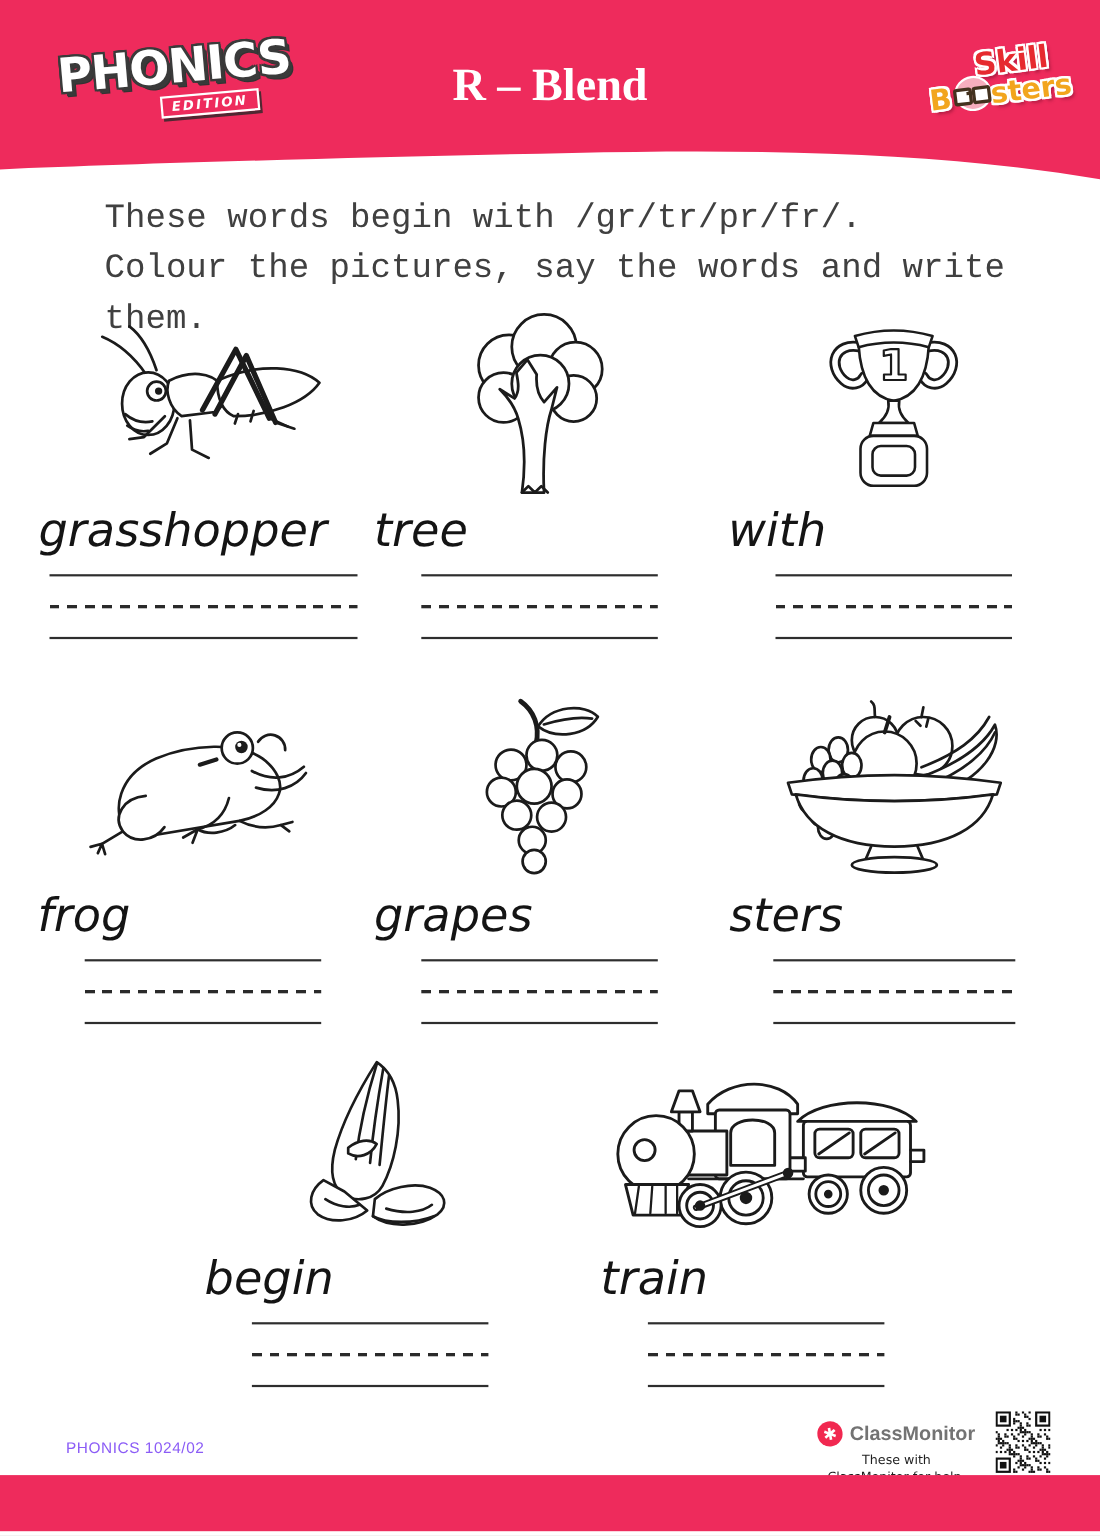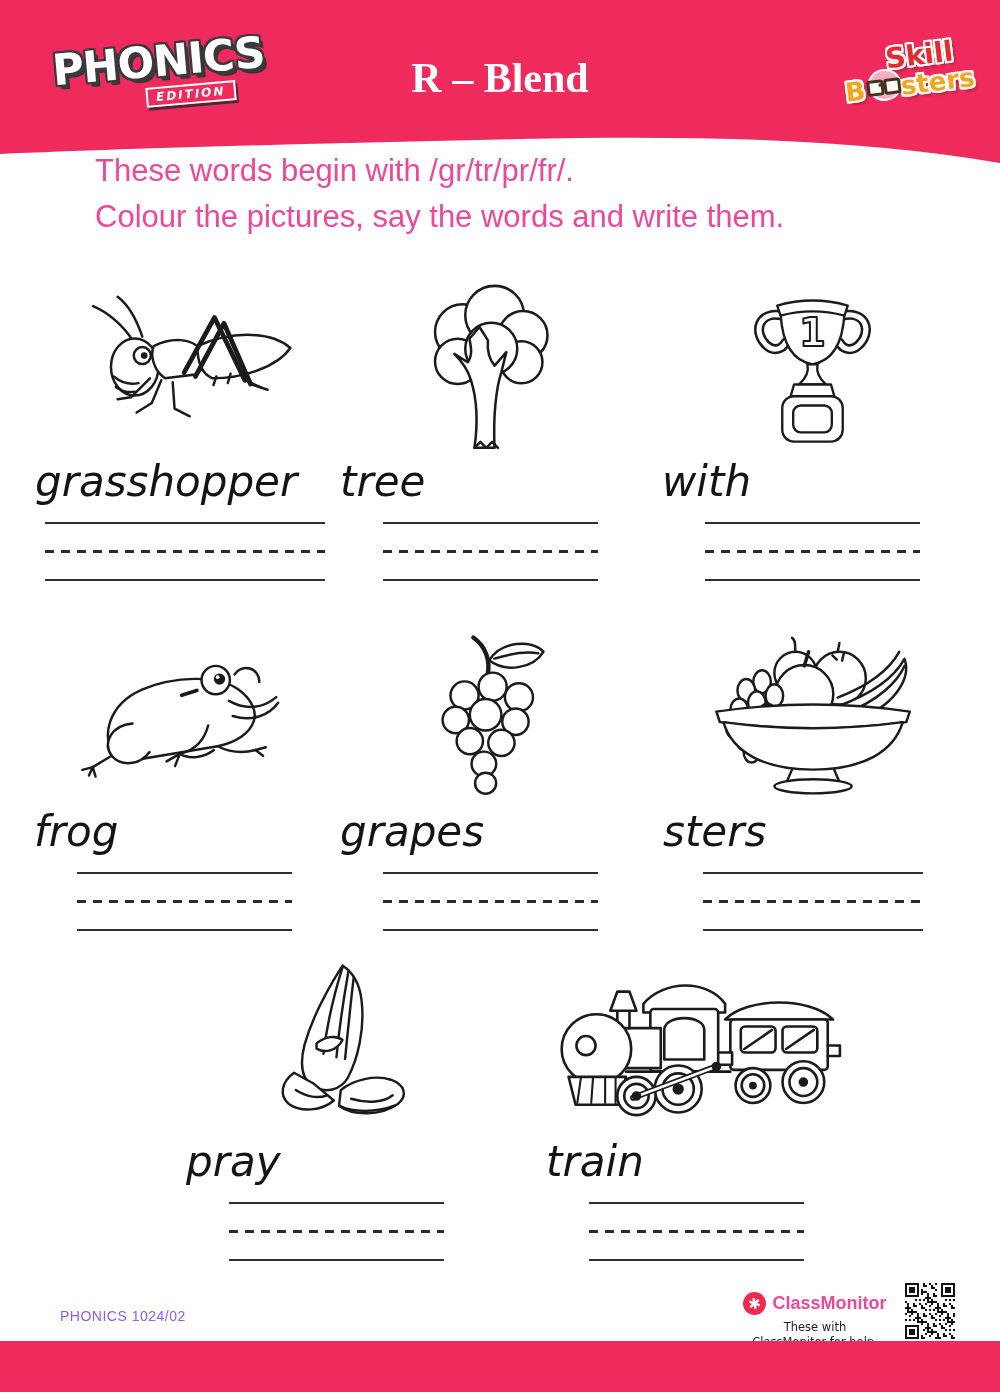--- a/index.html
+++ b/index.html
@@ -28,22 +28,22 @@
       text-shadow:-2px -2px 0 #fff,2px -2px 0 #fff,-2px 2px 0 #fff,2px 2px 0 #fff,
                   0 -2px 0 #fff,0 2px 0 #fff,-2px 0 0 #fff,2px 0 0 #fff,3px 4px 3px rgba(60,0,20,.35);}
   .brain{position:relative;width:34px;height:22px;margin:0 1px;}
   .brain:before{content:"";position:absolute;left:2px;top:-8px;width:30px;height:28px;border-radius:50%;
       background:#f6aebe;border:2px solid #ffffff;}
   .lens{position:absolute;top:2px;width:11px;height:10px;background:#fff;border:3px solid #43321f;border-radius:3px;}
   .lens.l{left:1px;} .lens.r{left:18px;}
   .bridge{position:absolute;top:6px;left:13px;width:6px;height:3px;background:#43321f;}
 
   
-  .instructions{position:absolute;left:95px;top:148px;font-size:31px;color:#ec4899;line-height:46px;
-      font-family:Liberation Sans, sans-serif;}
+  .instructions{position:absolute;left:95px;top:176px;font-size:31px;color:#404040;line-height:46px;
+      font-family:Liberation Mono, monospace;}
 
   
   .cell{position:absolute;width:300px;}
   .pic{height:176px;display:flex;align-items:center;justify-content:center;}
   .word{margin-top:2px;text-align:left;font-size:42px;color:#141414;line-height:52px;
       font-family:"DejaVu Sans",sans-serif;font-style:italic;}
   .wlines{margin:14px auto 0 auto;}
   .ln{width:100%;}
   .ln.solid{height:2px;background:#2e2e2e;}
   .ln.dash{height:3px;margin-top:26px;margin-bottom:26px;
@@ -52,21 +52,21 @@
   svg.art{display:block;}
   .art path,.art circle,.art ellipse,.art rect,.art line{vector-effect:none;}
 
   
   .footer-code{position:absolute;left:60px;top:1308px;font-size:14px;color:#8b5cf6;
       font-family:"Liberation Sans",sans-serif;letter-spacing:.5px;}
   .cm-block{position:absolute;left:733px;top:1292px;width:164px;text-align:center;}
   .cm-row{display:flex;justify-content:center;align-items:center;gap:6px;}
   .cm-icon{width:23px;height:23px;border-radius:50%;background:#f12850;color:#ffffff;
       display:flex;align-items:center;justify-content:center;font-size:15px;transform:rotate(-10deg);}
-  .cm-name{font-family:"Liberation Sans",sans-serif;font-weight:bold;font-size:18px;color:#ec4899;}
+  .cm-name{font-family:"Liberation Sans",sans-serif;font-weight:bold;font-size:18px;color:#737373;}
   .cm-scan{margin-top:5px;font-size:11.5px;line-height:15px;color:#1f1f1f;}
   .qr{position:absolute;left:905px;top:1283px;}
   .bottom-band{position:absolute;left:0;top:1341px;width:1000px;height:51px;background:#ee2b5c;}
 </style>
 </head>
 <body>
 
 <div class="page">
 
   <svg class="header-svg" width="1000" height="170">
@@ -287,21 +287,21 @@
           <path d="M113,20 C109,52 106,84 103,114" fill="none"></path>
           <path d="M70,96 C80,88 92,86 100,92 C94,104 80,108 70,102 Z"></path>
           <path d="M44,130 C30,140 26,156 38,166 C52,176 76,174 90,162 L66,142 Z"></path>
           <path d="M46,150 C58,158 72,160 82,156" fill="none"></path>
           <path d="M98,150 C112,138 138,132 156,138 C172,144 176,156 164,166 C144,180 112,180 96,168 Z"></path>
           <path d="M110,160 C130,166 148,164 158,156" fill="none"></path>
           <path d="M96,168 C110,176 140,176 160,168" fill="none"></path>
         </g>
       </svg>
     </div>
-    <div class="word">pray</div>
+    <div class="word">begin</div>
     <div class="wlines" style="width:215px">
       <div class="ln solid"></div>
       <div class="ln dash"></div>
       <div class="ln solid"></div>
     </div>
   </div>
 
   <div class="cell" style="left:546px;top:958px">
     <div class="pic">
       <svg class="art" width="320" height="170" viewBox="0 0 345 185">

